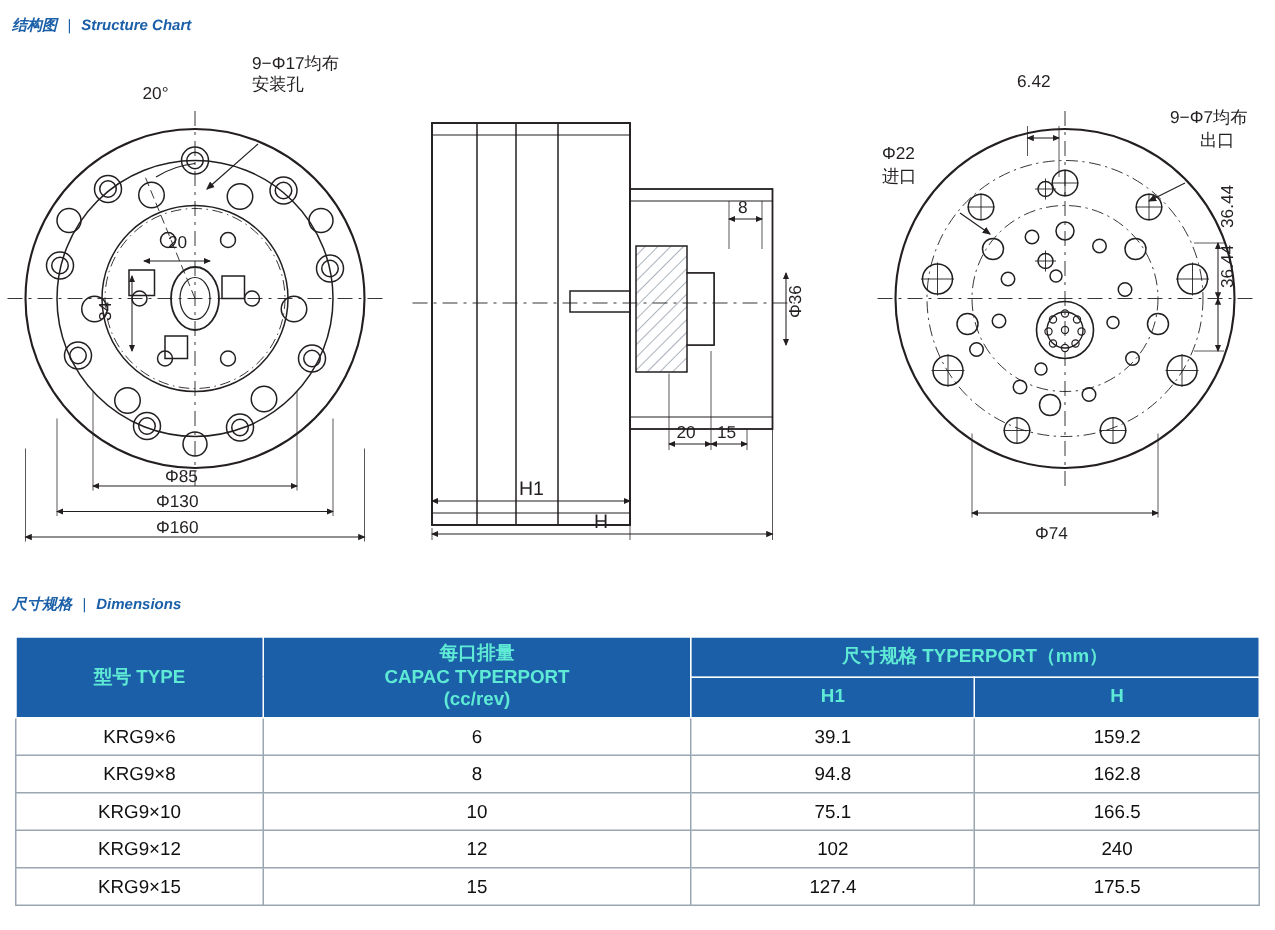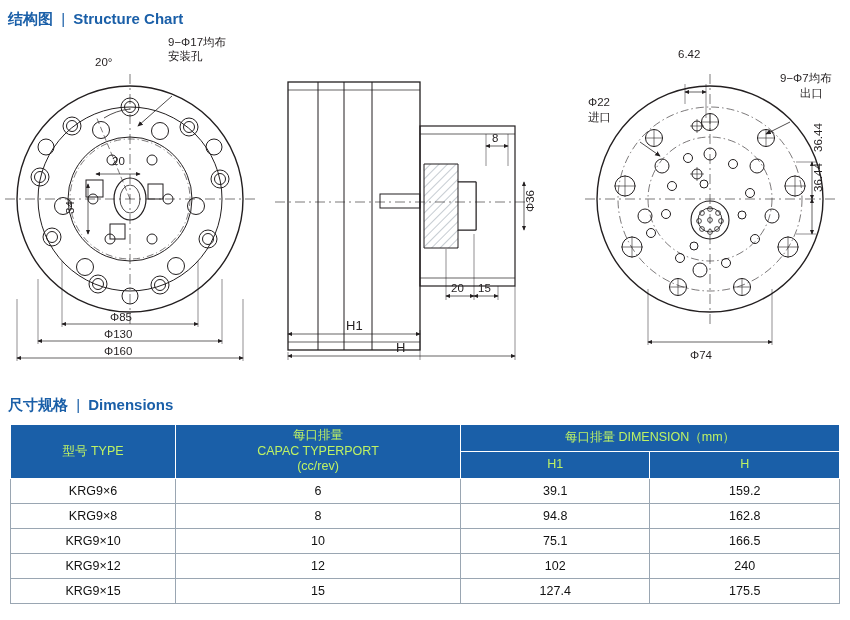--- a/index.html
+++ b/index.html
@@ -6,44 +6,45 @@
   body{
     width:850px;height:620px;
     background:#ffffff;
     font-family:"Liberation Sans", sans-serif;
     color:#111;
     position:relative;
     overflow:hidden;
   }
   .heading{
     position:absolute;
-    font-size:15px;
+    font-size:10px;
     font-weight:bold;
     white-space:nowrap;
+    font-style:italic;
   }
   .heading .cn{color:#1a5fa8;}
   .heading .bar{color:#1a5fa8;padding:0 4px;font-weight:normal;}
   .heading .en{color:#1a5fa8;}
   #h-structure{left:8px;top:10px;}
   #h-dim{left:8px;top:396px;text-align:center;}
 
   svg.diagram{position:absolute;left:0;top:34px;}
 
   
   table{
     position:absolute;
     left:10px;top:424px;
     width:830px;
     border-collapse:collapse;
     font-size:12.5px;
   }
   thead th{
     background:#1a5fa8;
-    color:#bef264;
-    font-weight:normal;
+    color:#5eead4;
+    font-weight:bold;
     border:1px solid #ffffff;
     padding:3px 2px;
     line-height:1.25;
   }
   tbody td{
     border:1px solid #9aa6b2;
     text-align:center;
     padding:5px 2px;
     background:#fff;
   }
@@ -334,21 +335,21 @@
 
 <table>
   <thead>
     <tr>
       <th rowspan="2" style="width:160px">型号 TYPE</th>
       <th rowspan="2" style="width:280px">
         <div>每口排量</div>
         <div>CAPAC TYPERPORT</div>
         <div>(cc/rev)</div>
       </th>
-      <th colspan="2">每口排量 DIMENSION（mm）</th>
+      <th colspan="2">尺寸规格 TYPERPORT（mm）</th>
     </tr>
     <tr>
       <th>H1</th>
       <th>H</th>
     </tr>
   </thead>
   <tbody>
     <tr>
       <td>KRG9×6</td>
       <td>6</td>

